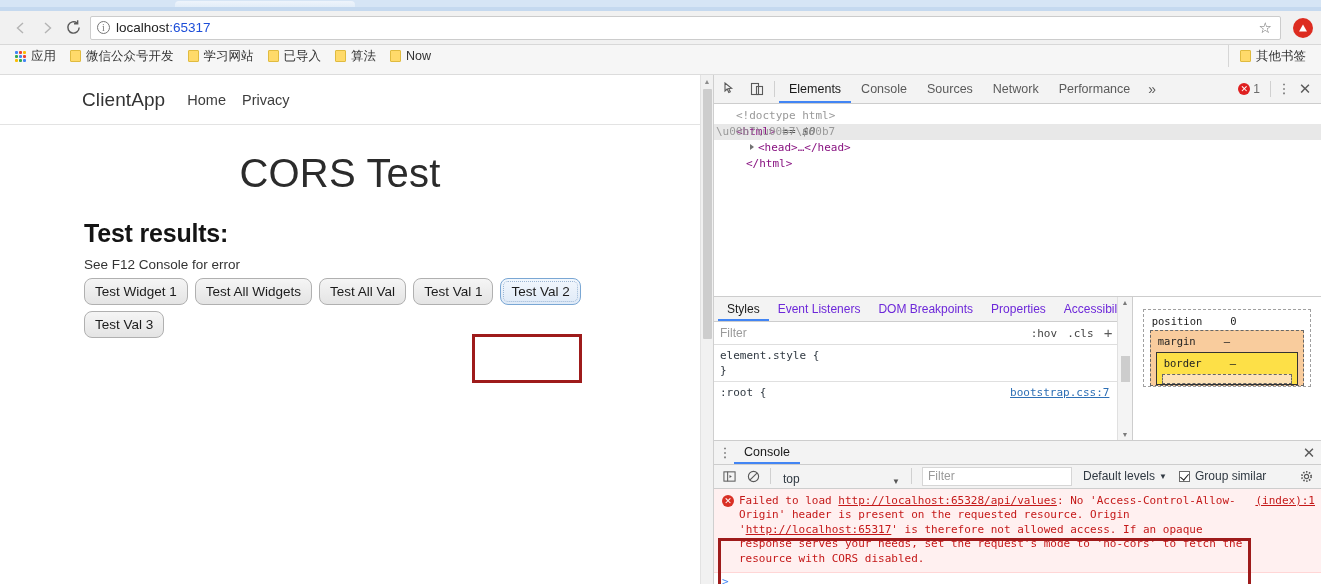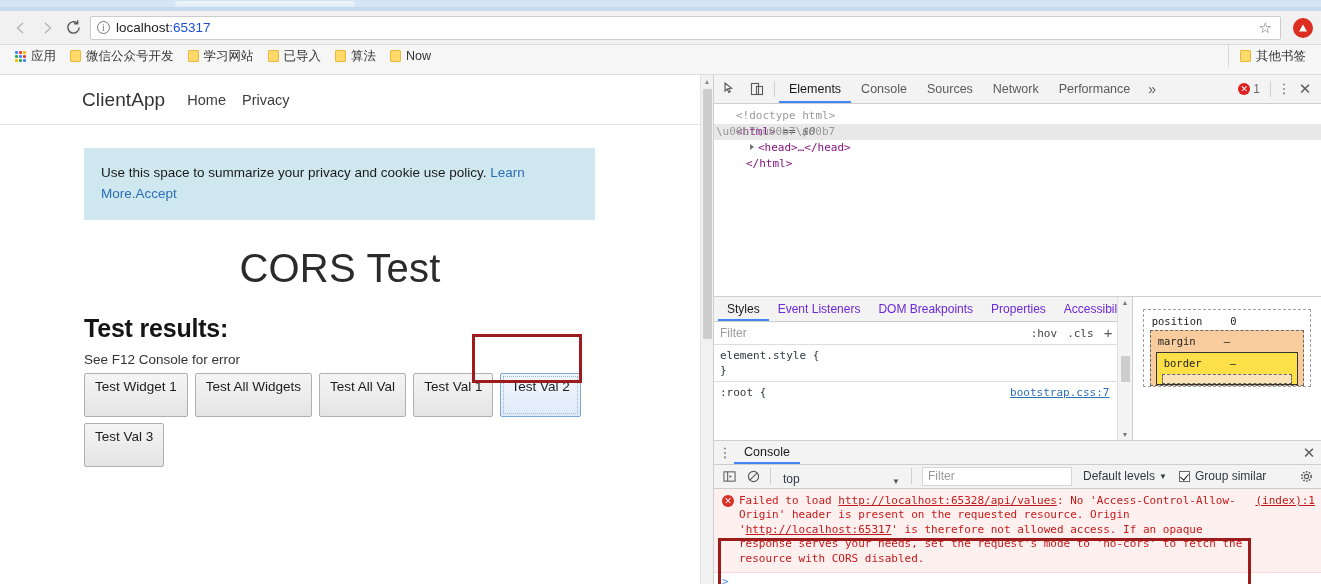--- a/index.html
+++ b/index.html
@@ -218,22 +218,22 @@
   .btn-row {
     margin: 6px 0 0 84px;
     width: 520px;
     display: flex;
     flex-wrap: wrap;
     gap: 6px 7px;
   }
   .tbtn {
     background: linear-gradient(#f5f5f5, #e4e4e4);
     border: 1px solid #b0b0b0;
-    border-radius: 2px;
-    padding: 4px 10px 21px 10px;
+    border-radius: 8px;
+    padding: 4px 10px 4px 10px;
     font-size: 13.5px;
     color: #1c1c1c;
     font-family: "Liberation Sans", sans-serif;
     line-height: 17px;
   }
   .tbtn.focused {
     background: linear-gradient(#f2f7fd, #dfeaf7);
     border: 1px solid #7aa7d4;
     outline: 1px dotted #9bb6d4;
     outline-offset: -4px;
@@ -628,24 +628,20 @@
 
     <div class="viewport">
       <div class="page">
 
         <div class="navbar">
           <span class="brand">ClientApp</span>
           <span class="nav-link">Home</span>
           <span class="nav-link">Privacy</span>
         </div>
 
-        <div class="cookie-banner">
-          <span>Use this space to summarize your privacy and cookie use policy.</span>
-          <a href="#">Learn More.</a><span class="cookie-accept">Accept</span>
-        </div>
 
         <div class="cors-title">CORS Test</div>
         <div class="results-title">Test results:</div>
         <div class="see-note">See F12 Console for error</div>
 
         <div class="btn-row">
           <button class="tbtn">Test Widget 1</button>
           <button class="tbtn">Test All Widgets</button>
           <button class="tbtn">Test All Val</button>
           <button class="tbtn">Test Val 1</button>

